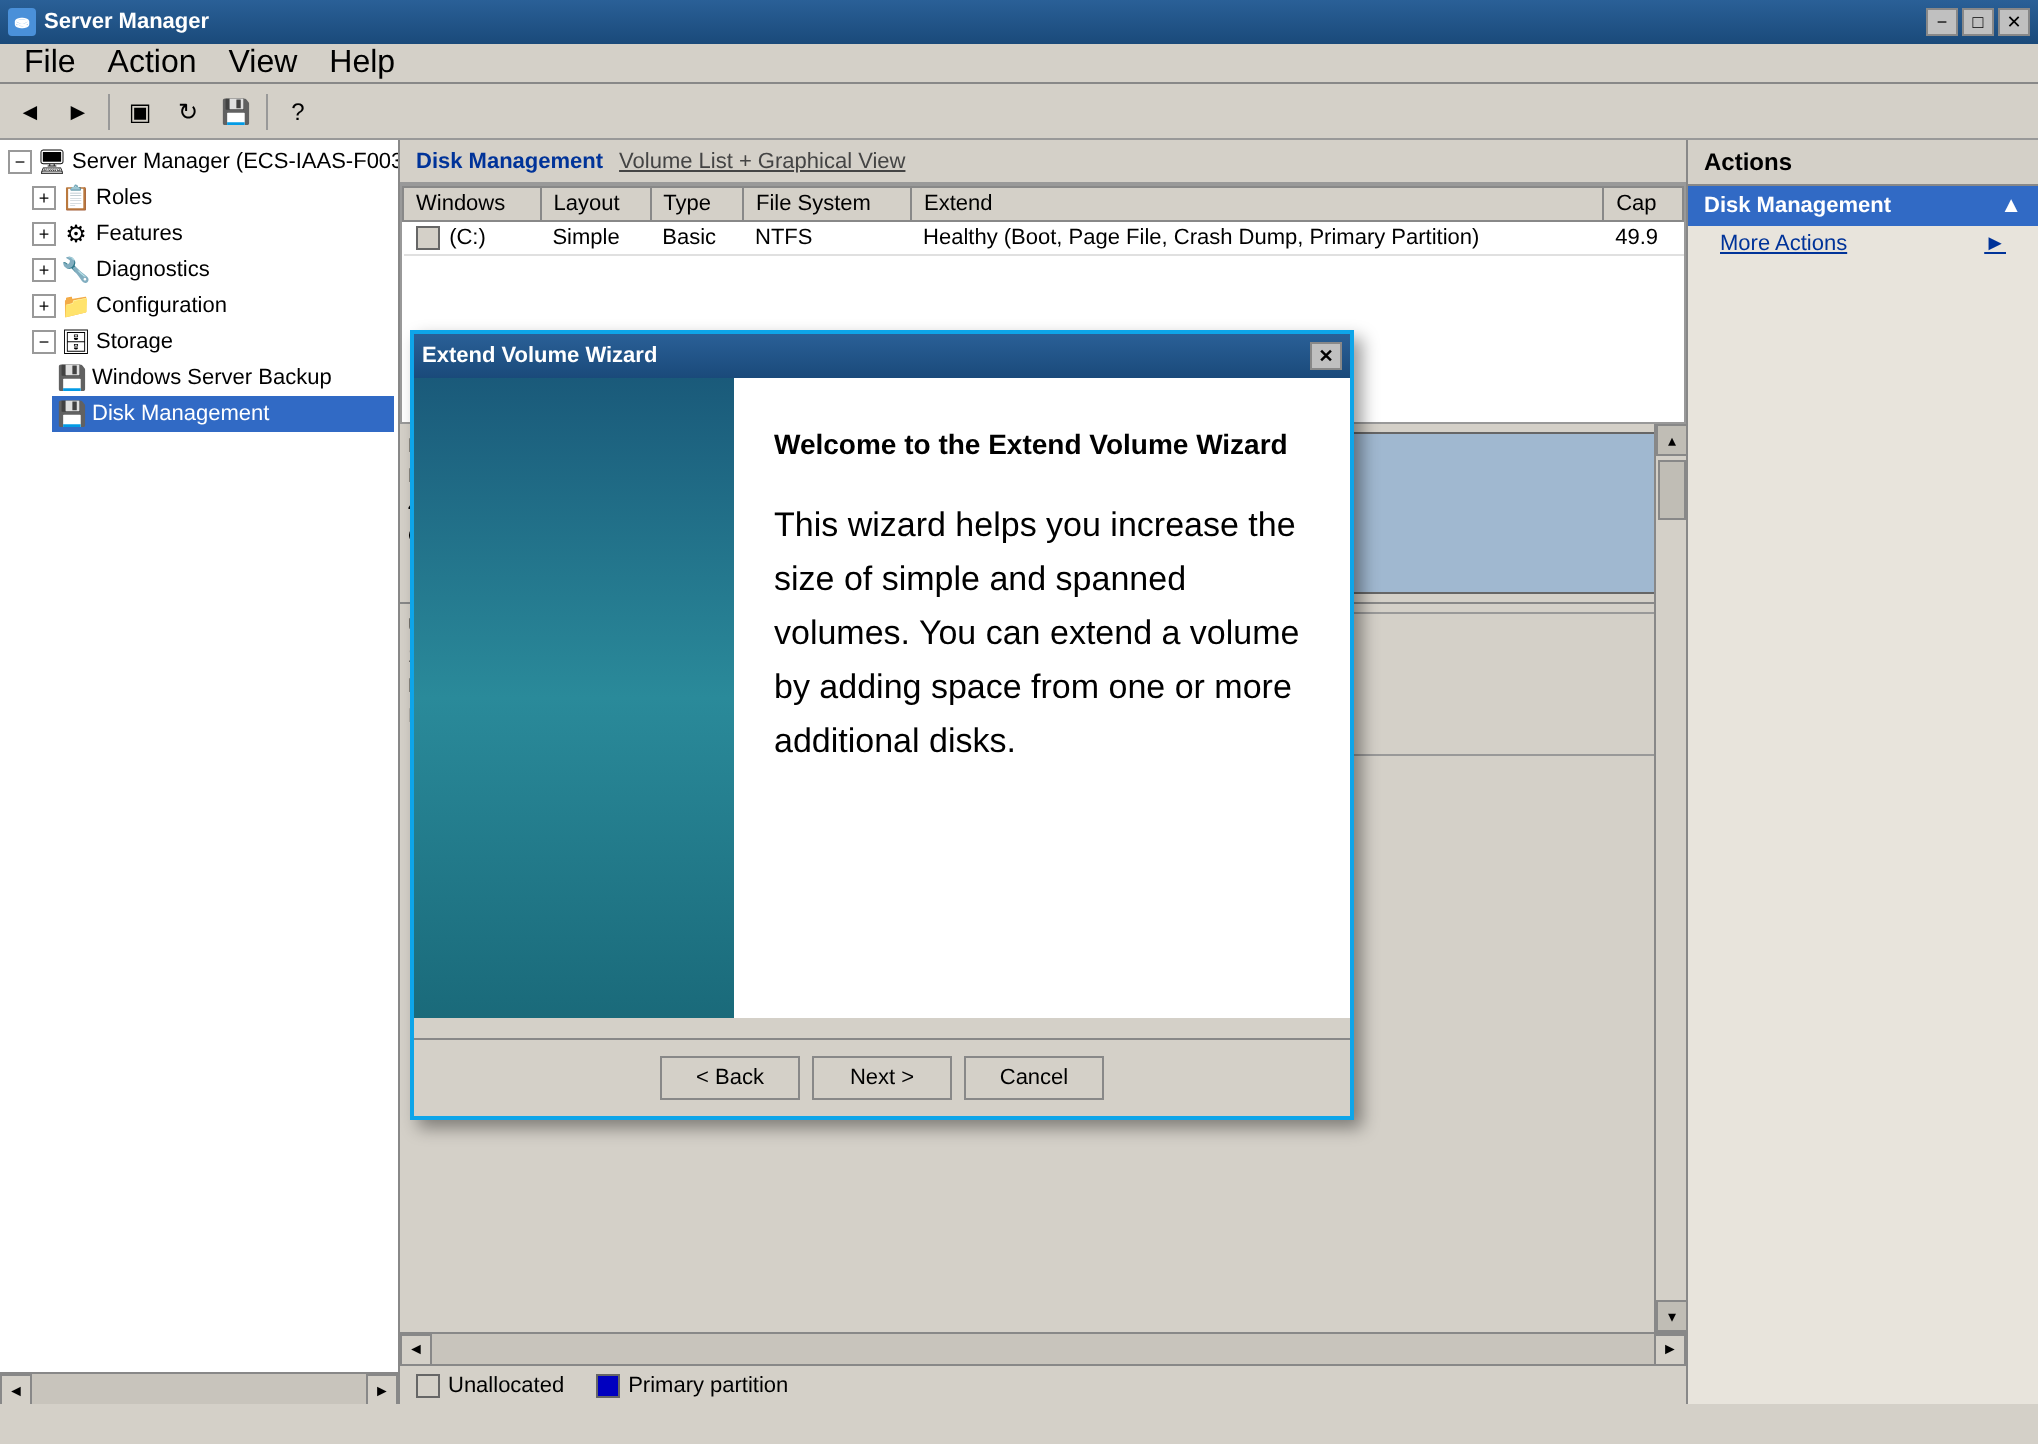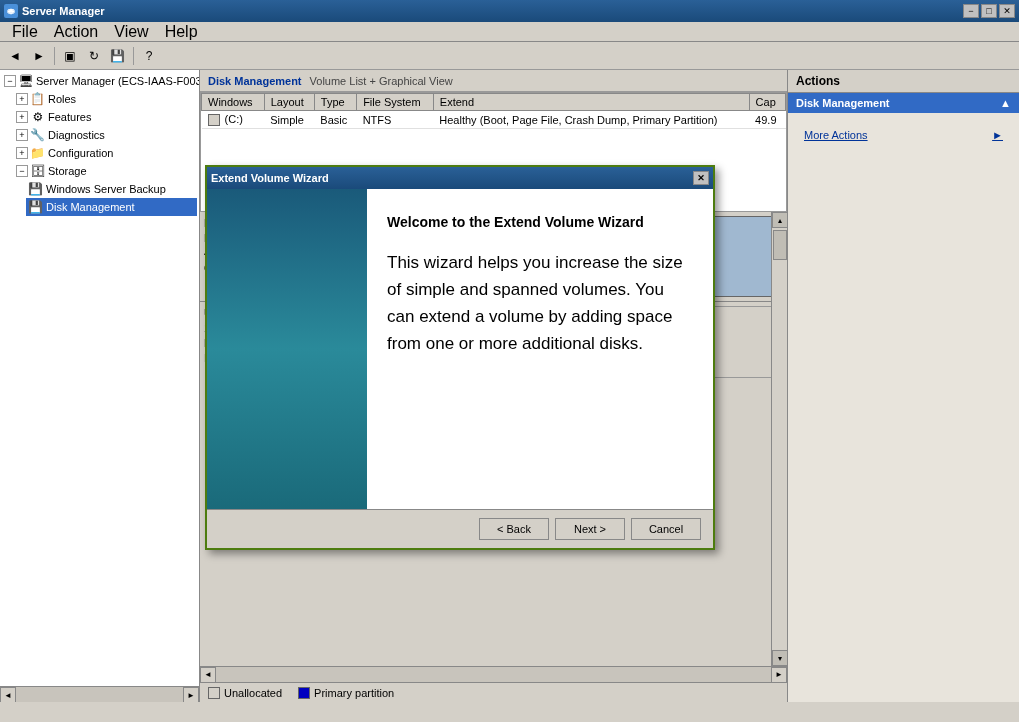--- a/index.html
+++ b/index.html
@@ -176,20 +176,21 @@
       font-weight: bold;
     }
     .disk-mgmt-title {
       color: #003399;
       font-weight: bold;
     }
     .disk-mgmt-subtitle {
       margin-left: 8px;
       color: #444;
       font-weight: normal;
+      text-decoration: underline;
     }
 
     
     .volume-table-container {
       background: white;
       border: 1px solid #999;
       margin: 0;
       height: 120px;
       overflow: auto;
     }
@@ -251,21 +252,21 @@
     .legend-box {
       width: 12px;
       height: 12px;
       border: 1px solid #666;
     }
     .legend-box.unalloc { background: #d4d0c8; }
     .legend-box.primary { background: #0000c0; }
 
     
     .actions-panel {
-      width: 232px;
+      width: 176px;
       background: #e8e4dc;
       border-left: 1px solid #888;
       display: flex;
       flex-direction: column;
     }
     .actions-header {
       background: #d4d0c8;
       padding: 4px 8px;
       font-weight: bold;
       font-size: 12px;
@@ -282,26 +283,25 @@
       align-items: center;
     }
     .actions-link {
       padding: 3px 16px;
       color: #003399;
       text-decoration: underline;
       cursor: pointer;
       font-size: 11px;
       display: flex;
       justify-content: space-between;
-      margin-top: 13px;
     }
     .wizard-dialog {
-      width: 510px;
-      background: #d4d0c8;
-      border: 2px solid #4d7c0f;
+      width: 472px;
+      background: #d4d0c8;
+      border: 2px solid #0ea5e9;
       box-shadow: 4px 4px 8px rgba(0,0,0,0.4);
       position: absolute;
       top: 165px;
       left: 205px;
     }
     .wizard-titlebar {
       height: 22px;
       background: linear-gradient(to bottom, #2a6097, #1a4a7a);
       display: flex;
       align-items: center;
@@ -351,25 +351,26 @@
       line-height: 1.6;
       margin-bottom: 16px;
     }
     .wizard-continue {
       font-size: 11px;
       color: #000;
       line-height: 1.6;
     }
     .wizard-footer {
       display: flex;
-      justify-content: flex-end;
+      justify-content: center;
       padding: 8px 12px;
       gap: 6px;
       background: #d4d0c8;
       border-top: 1px solid #888;
+      margin-top: 10px;
     }
     .wizard-btn {
       padding: 4px 16px;
       background: #d4d0c8;
       border: 1px solid #888;
       font-size: 11px;
       cursor: pointer;
       min-width: 70px;
       text-align: center;
     }

